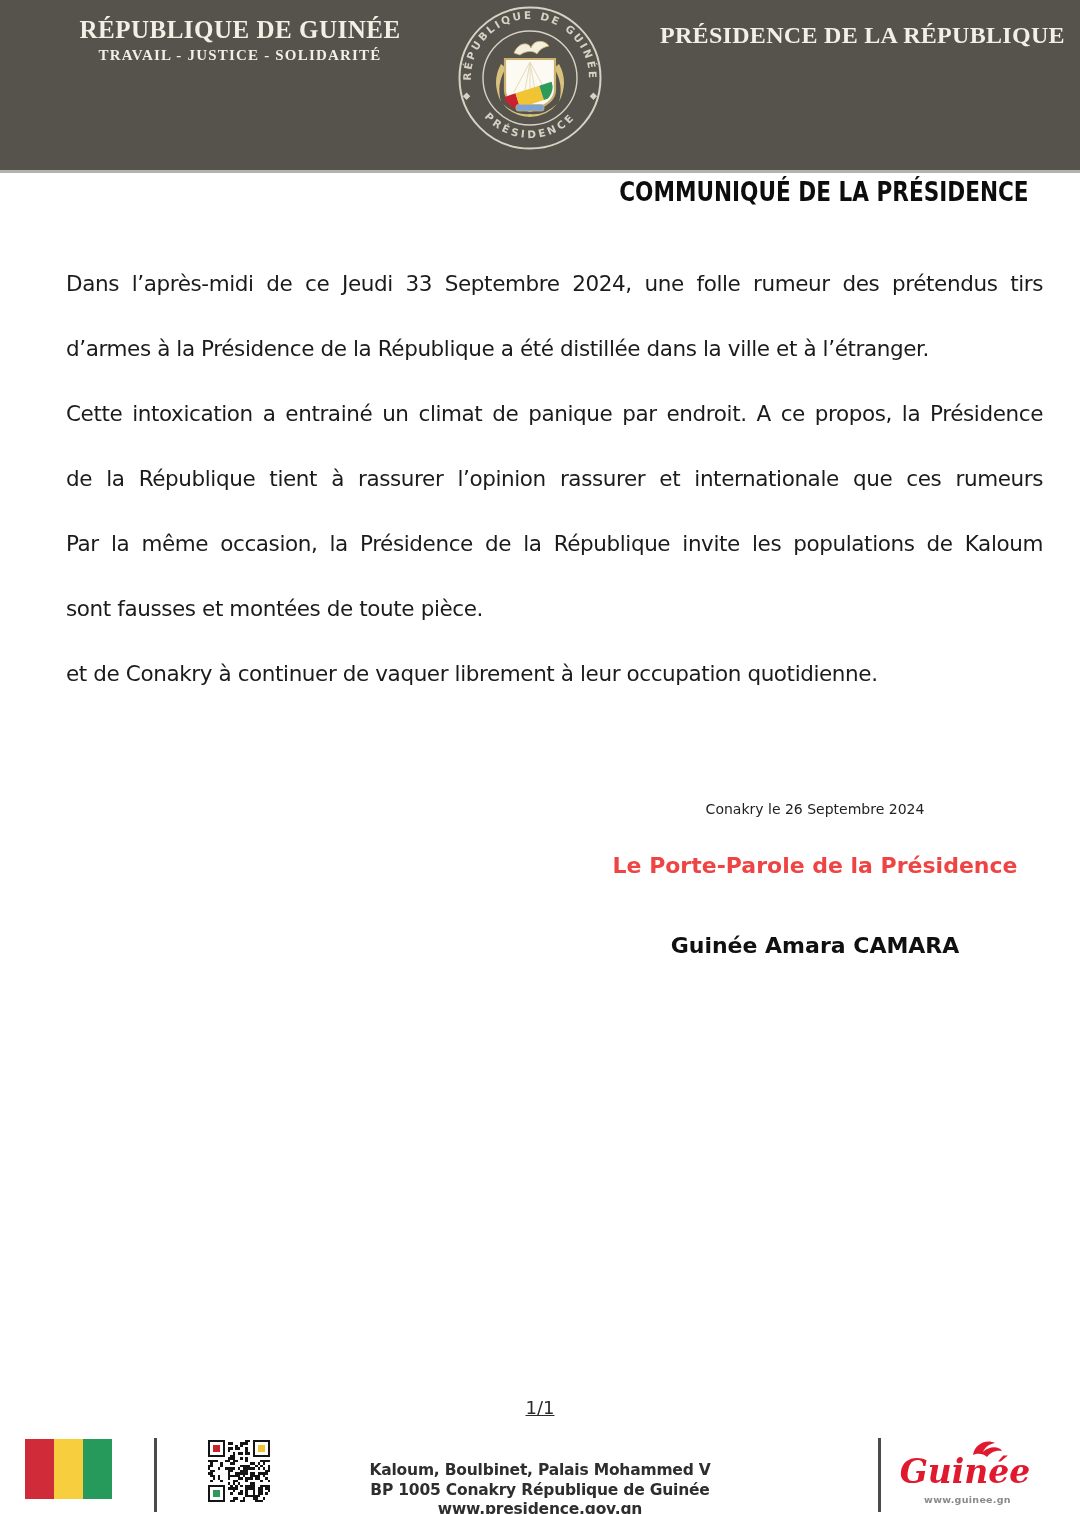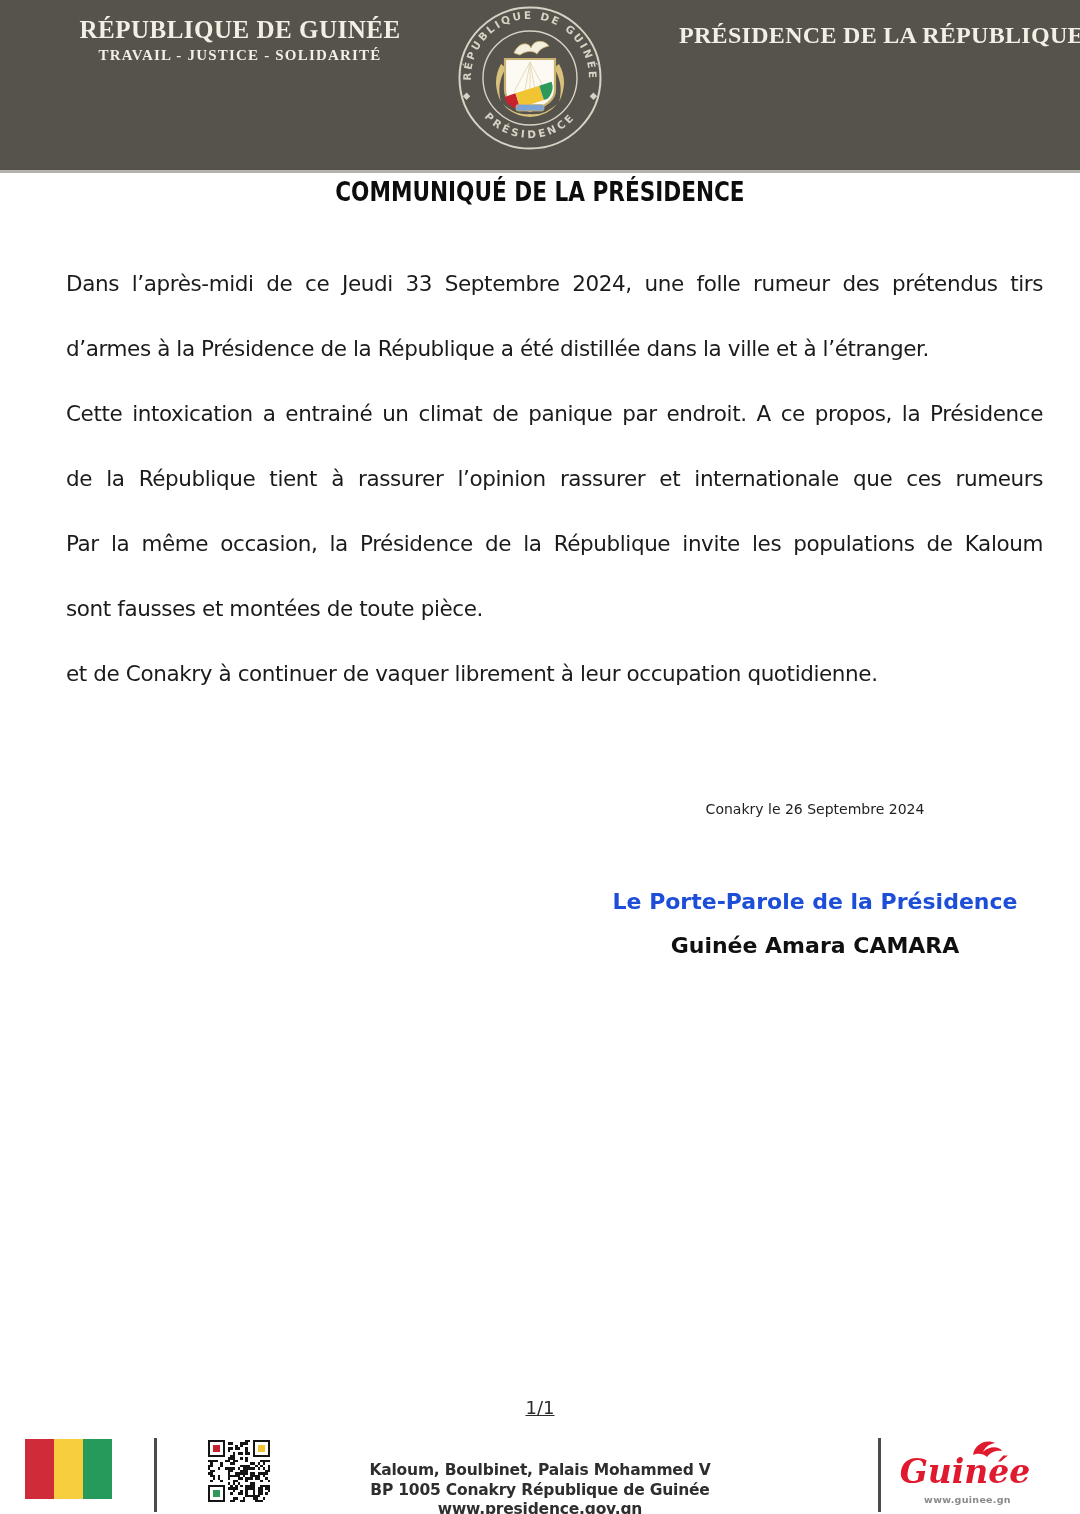--- a/index.html
+++ b/index.html
@@ -13,36 +13,36 @@
   }
   *{margin:0;padding:0;box-sizing:border-box;}
   body{background:#e8e8e8;font-family:"DejaVu Sans",sans-serif;}
   .page{position:relative;width:1080px;height:1514px;background:#ffffff;overflow:hidden;margin:0 auto;}
 
   
   .band{position:absolute;left:0;top:0;width:1080px;height:173px;background:var(--band);border-bottom:3px solid #b5b2ac;padding-left:19px;}
   .band-left{position:absolute;left:60px;top:16px;width:360px;text-align:center;color:#f3efe4;}
   .band-left .t1{font-family:"Liberation Serif",serif;font-weight:bold;font-size:25px;letter-spacing:.5px;white-space:nowrap;}
   .band-left .t2{font-family:"Liberation Serif",serif;font-weight:bold;font-size:15px;letter-spacing:1.2px;margin-top:3px;white-space:nowrap;}
-  .band-right{position:absolute;left:679px;top:22px;width:380px;text-align:center;color:#f3efe4;
+  .band-right{position:absolute;left:660px;top:22px;width:380px;text-align:center;color:#f3efe4;
     font-family:"Liberation Serif",serif;font-weight:bold;font-size:24px;letter-spacing:.3px;white-space:nowrap;}
   .seal{position:absolute;left:456px;top:4px;width:148px;height:148px;}
 
   
-  .doc-title{position:absolute;left:0;top:176px;width:1080px;text-align:center;color:#0d0d0d;}
+  .doc-title{position:absolute;left:0;top:176px;width:1080px;text-align:right;color:#0d0d0d;}
   .doc-title span{display:inline-block;font-weight:bold;font-size:27px;transform:scaleX(.8);transform-origin:center;white-space:nowrap;}
 
   
   .body-text{position:absolute;left:66px;top:251px;width:977px;color:var(--ink);}
   .body-line{font-size:21.5px;letter-spacing:-0.4px;line-height:65px;height:65px;white-space:nowrap;color:var(--ink);}
   .body-line.j{white-space:normal;text-align:justify;text-align-last:justify;}
 
   
   .sig-date{position:absolute;left:590px;top:801px;width:450px;text-align:center;font-size:14px;color:#222;}
-  .sig-role{position:absolute;left:590px;top:853px;width:450px;text-align:center;font-size:22px;font-weight:bold;color:#1d4ed8;margin-top:36px;}
+  .sig-role{position:absolute;left:590px;top:853px;width:450px;text-align:center;font-size:22px;font-weight:bold;color:#ef4444;}
   .sig-name{position:absolute;left:590px;top:933px;width:450px;text-align:center;font-size:22px;font-weight:bold;color:#101010;}
 
   
   .page-number{position:absolute;left:0;top:1397px;width:1080px;text-align:center;font-size:18px;color:#2a2a2a;text-decoration:underline;}
   .flag{position:absolute;left:25px;top:1439px;width:87px;height:60px;display:flex;}
   .flag div{flex:1;}
   .fdiv{position:absolute;top:1438px;width:3px;height:74px;background:#4b4b4b;}
   .fdiv.one{left:154px;}
   .fdiv.two{left:878px;}
   .qr{position:absolute;left:208px;top:1440px;width:62px;height:62px;}

